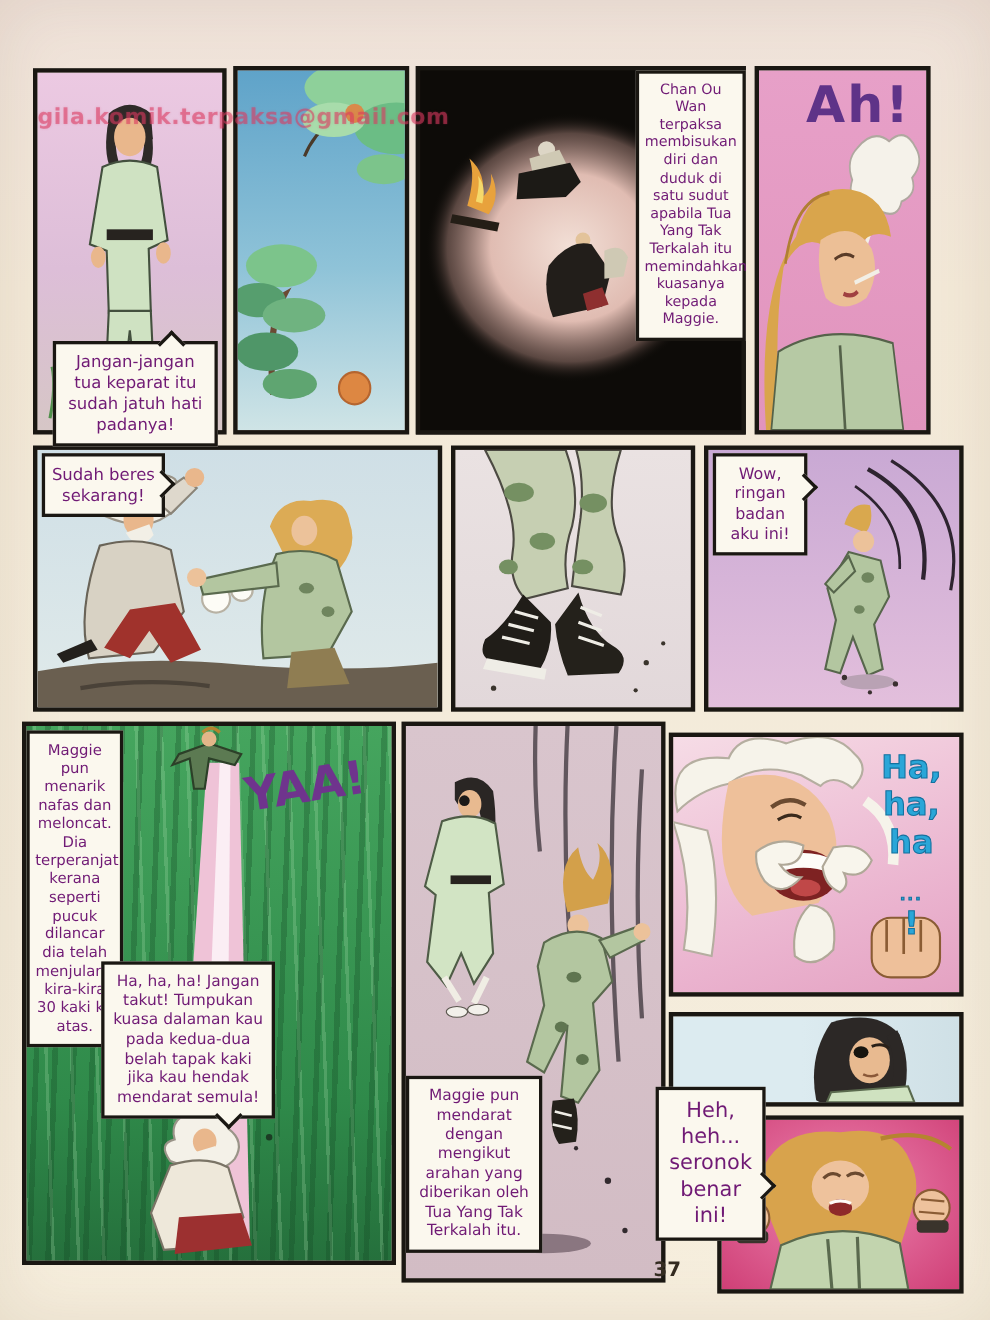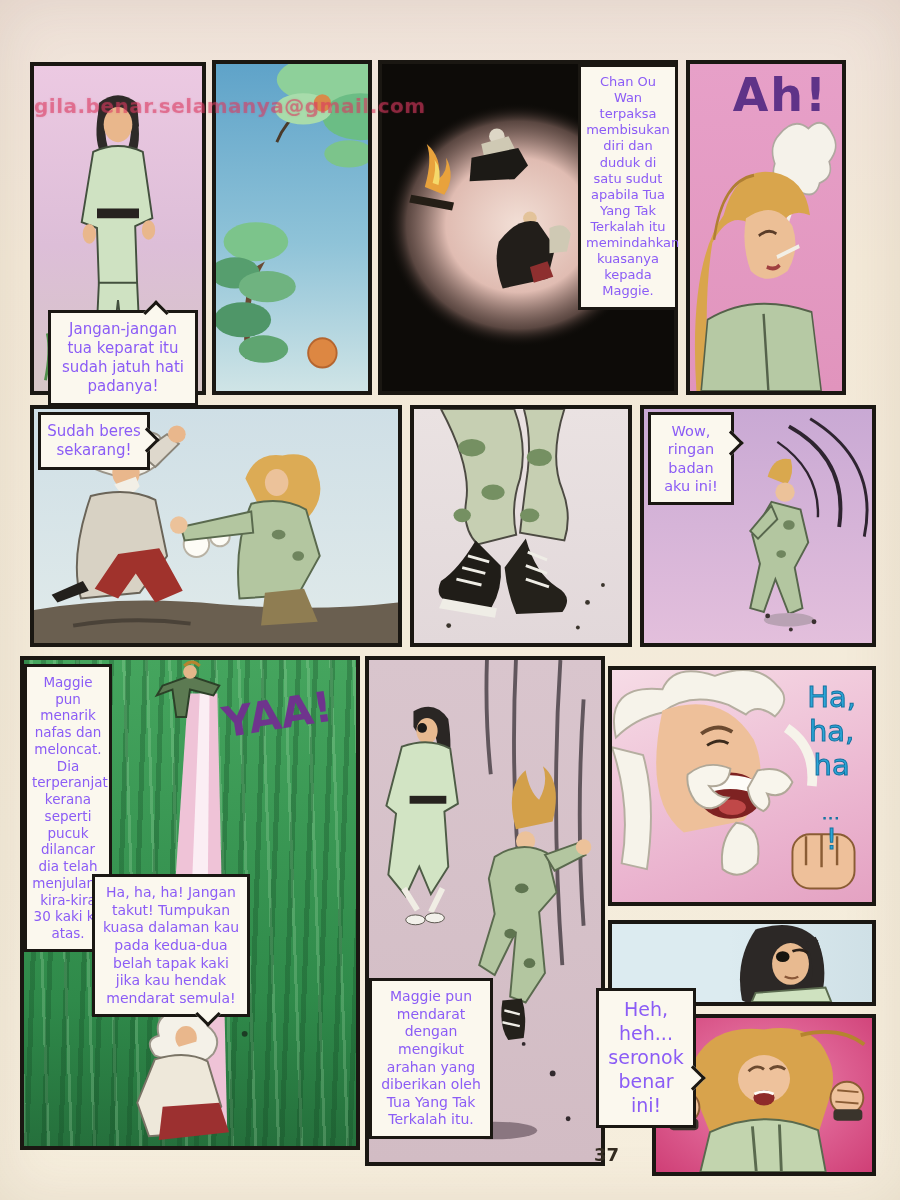--- a/index.html
+++ b/index.html
@@ -2,46 +2,46 @@
 <html><head>
 <meta charset="utf-8">
 <style>
   html,body{margin:0;padding:0;}
   body{width:900px;height:1200px;overflow:hidden;
        background:linear-gradient(180deg,#efe2da 0%,#f3e9d8 22%,#f4ecdb 70%,#f6eedd 100%);
        font-family:"DejaVu Sans","Liberation Sans",sans-serif;}
   #comic{position:relative;width:900px;height:1200px;box-shadow:inset 0 0 60px rgba(120,90,60,.12);}
   .panel{position:absolute;border:4px solid #1a1712;box-sizing:border-box;overflow:hidden;background:#ddd;}
   .panel svg{position:absolute;left:0;top:0;width:100%;height:100%;}
-  .textbox{position:absolute;background:#fbf8ee;border:3px solid #1a1712;color:#8b5cf6;
+  .textbox{position:absolute;background:#fbf8ee;border:3px solid #1a1712;color:#701a75;
            text-align:center;padding:7px 5px;line-height:1.26;z-index:20;box-sizing:border-box;
            font-family:"DejaVu Sans","Liberation Sans",sans-serif;}
   .tail{position:absolute;width:15px;height:15px;background:#fbf8ee;z-index:21;}
   .tail.up{border-top:3px solid #1a1712;border-left:3px solid #1a1712;transform:rotate(45deg);top:-9px;}
   .tail.right{border-top:3px solid #1a1712;border-right:3px solid #1a1712;transform:rotate(45deg);right:-9px;}
   .tail.down{border-bottom:3px solid #1a1712;border-right:3px solid #1a1712;transform:rotate(45deg);bottom:-9px;}
   .sfx{position:absolute;font-weight:900;z-index:15;font-family:"DejaVu Sans","Liberation Sans",sans-serif;}
   #watermark{position:absolute;left:34px;top:94px;z-index:40;font-size:20px;font-weight:bold;
              letter-spacing:.5px;color:rgba(219,57,96,.52);white-space:nowrap;
              text-shadow:0 0 2px rgba(219,57,96,.25);}
   #page-number{position:absolute;left:594px;top:1144px;font-size:18px;font-weight:bold;color:#332b20;z-index:10;}
   #sfx-ah{right:14px;top:4px;font-size:46px;color:#5f3388;letter-spacing:2px;}
   #sfx-yaa{left:222px;top:690px;font-size:42px;color:#6f348d;transform:rotate(-9deg);z-index:16;}
   #sfx-laugh{position:absolute;right:16px;top:10px;text-align:center;z-index:15;}
-  #sfx-laugh div{font-size:29px;font-weight:400;color:#2aa6d8;line-height:1.18;
+  #sfx-laugh div{font-size:29px;font-weight:700;color:#2aa6d8;line-height:1.18;
                  -webkit-text-stroke:1px #14719f;}
   #sfx-laugh .dots{font-size:13px;letter-spacing:2px;margin-top:24px;}
   #sfx-laugh .bang{margin-top:0;}
 </style>
 </head>
 <body>
 
 <div id="comic">
 
-  <div id="watermark">gila.benar.selamanya@gmail.com</div>
+  <div id="watermark">gila.komik.terpaksa@gmail.com</div>
 
   <div class="panel" style="left:30px;top:62px;width:176px;height:333px;background:linear-gradient(180deg,#ecc9e2,#ddbed8 55%,#d6c6c6);">
     <svg viewBox="0 0 176 333" preserveAspectRatio="none">
       <g stroke="#4e8f4a" stroke-width="3" fill="none">
         <path d="M12 322 q6 -30 2 -48"></path>
           <path d="M24 324 q10 -26 4 -44"></path>
         <path d="M148 318 q8 -24 14 -40"></path>
           <path d="M162 322 q2 -20 -4 -36"></path>
         <path d="M42 328 q4 -18 0 -30"></path>
           <path d="M132 326 q2 -16 8 -28"></path>

